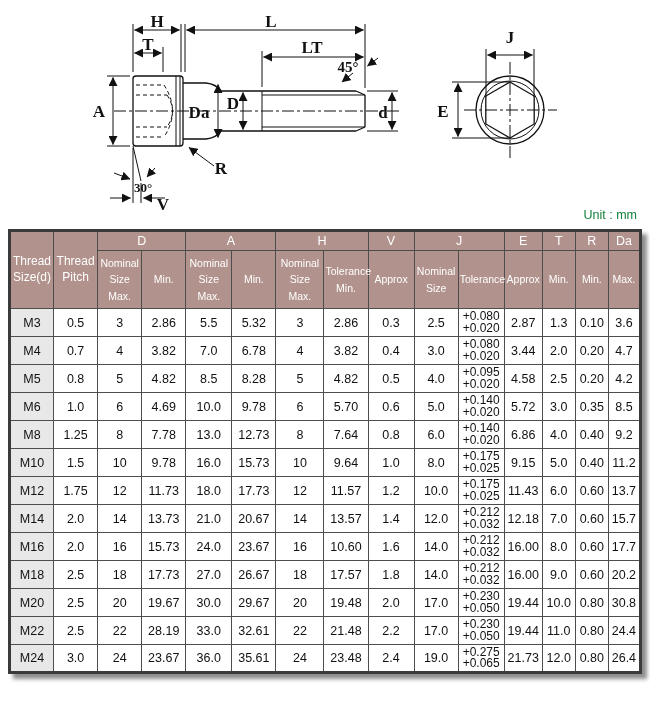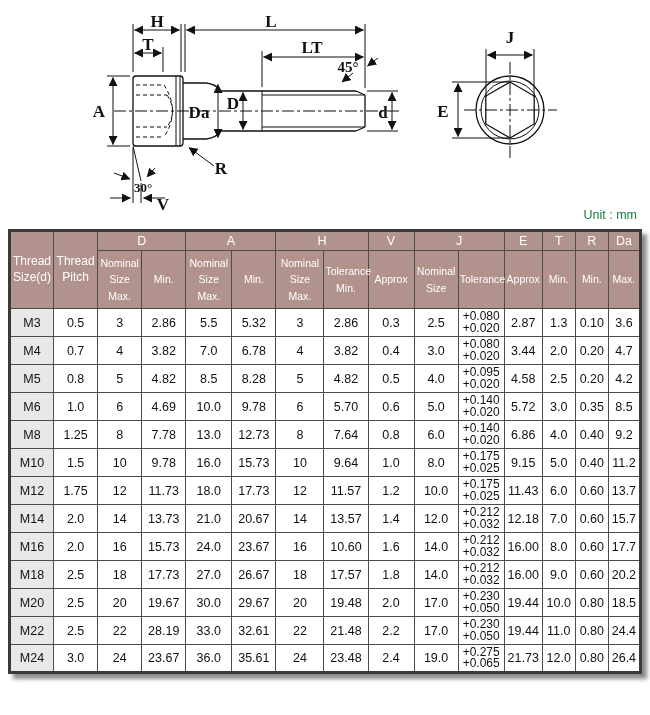--- a/index.html
+++ b/index.html
@@ -420,21 +420,21 @@
           <td>19.48</td>
           <td>2.0</td>
           <td>17.0</td>
           <td class="tol">
             <div>+0.230</div>
             <div>+0.050</div>
           </td>
           <td>19.44</td>
           <td>10.0</td>
           <td>0.80</td>
-          <td>18.5</td>
+          <td>30.8</td>
         </tr>
         <tr>
           <td class="rowlabel">M22</td>
           <td>2.5</td>
           <td>22</td>
           <td>28.19</td>
           <td>33.0</td>
           <td>32.61</td>
           <td>22</td>
           <td>21.48</td>

